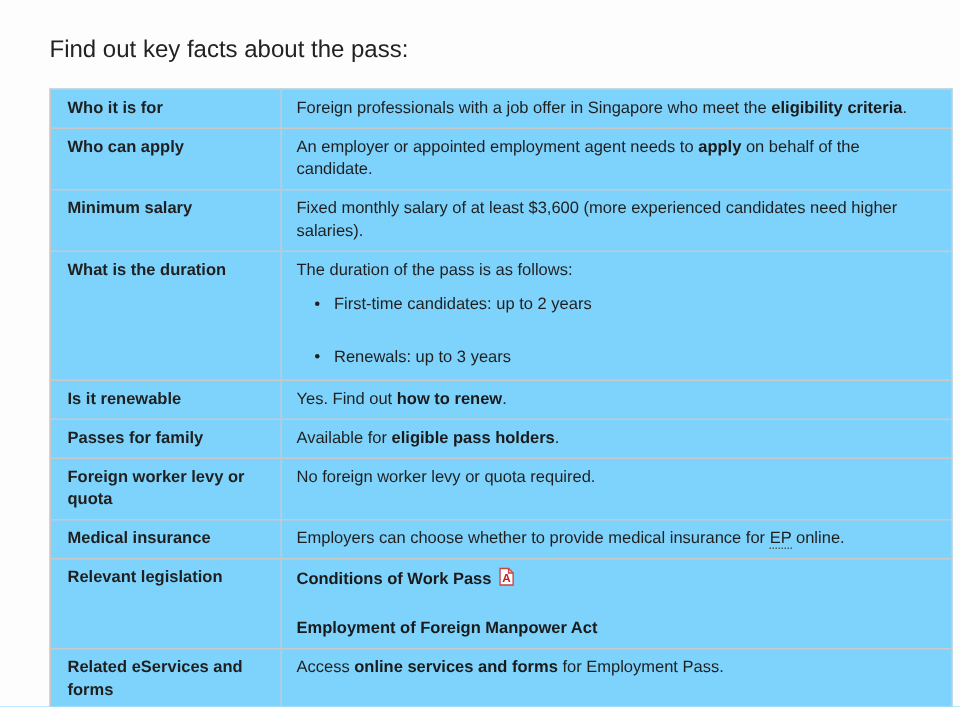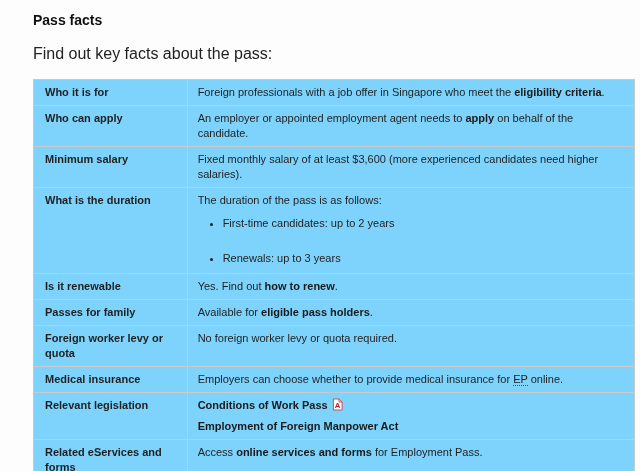--- a/index.html
+++ b/index.html
@@ -62,33 +62,32 @@
   ul.duration-list li {
     margin-bottom: 20px;
   }
   ul.duration-list li:last-child {
     margin-bottom: 0;
   }
   .abbr-term {
     border-bottom: 1px dotted #555;
     cursor: help;
   }
-  .link-line { margin-bottom: 4px; }
+  .link-line { margin-bottom: 16px; }
   .link-line:last-child { margin-bottom: 0; }
   .pdf-icon {
     display: inline-block;
     vertical-align: -2px;
     margin-left: 4px;
   }
 </style>
 </head>
 <body>
 
 <div class="page">
-  <h1 class="heading">Pass facts</h1>
   <div class="intro">Find out key facts about the pass:</div>
 
   <table class="facts">
     <tbody>
       <tr>
         <th>Who it is for</th>
         <td>
           <span>Foreign professionals with a job offer in Singapore who meet the </span><a class="inline-link">eligibility criteria</a><span>.</span>
         </td>
       </tr>

